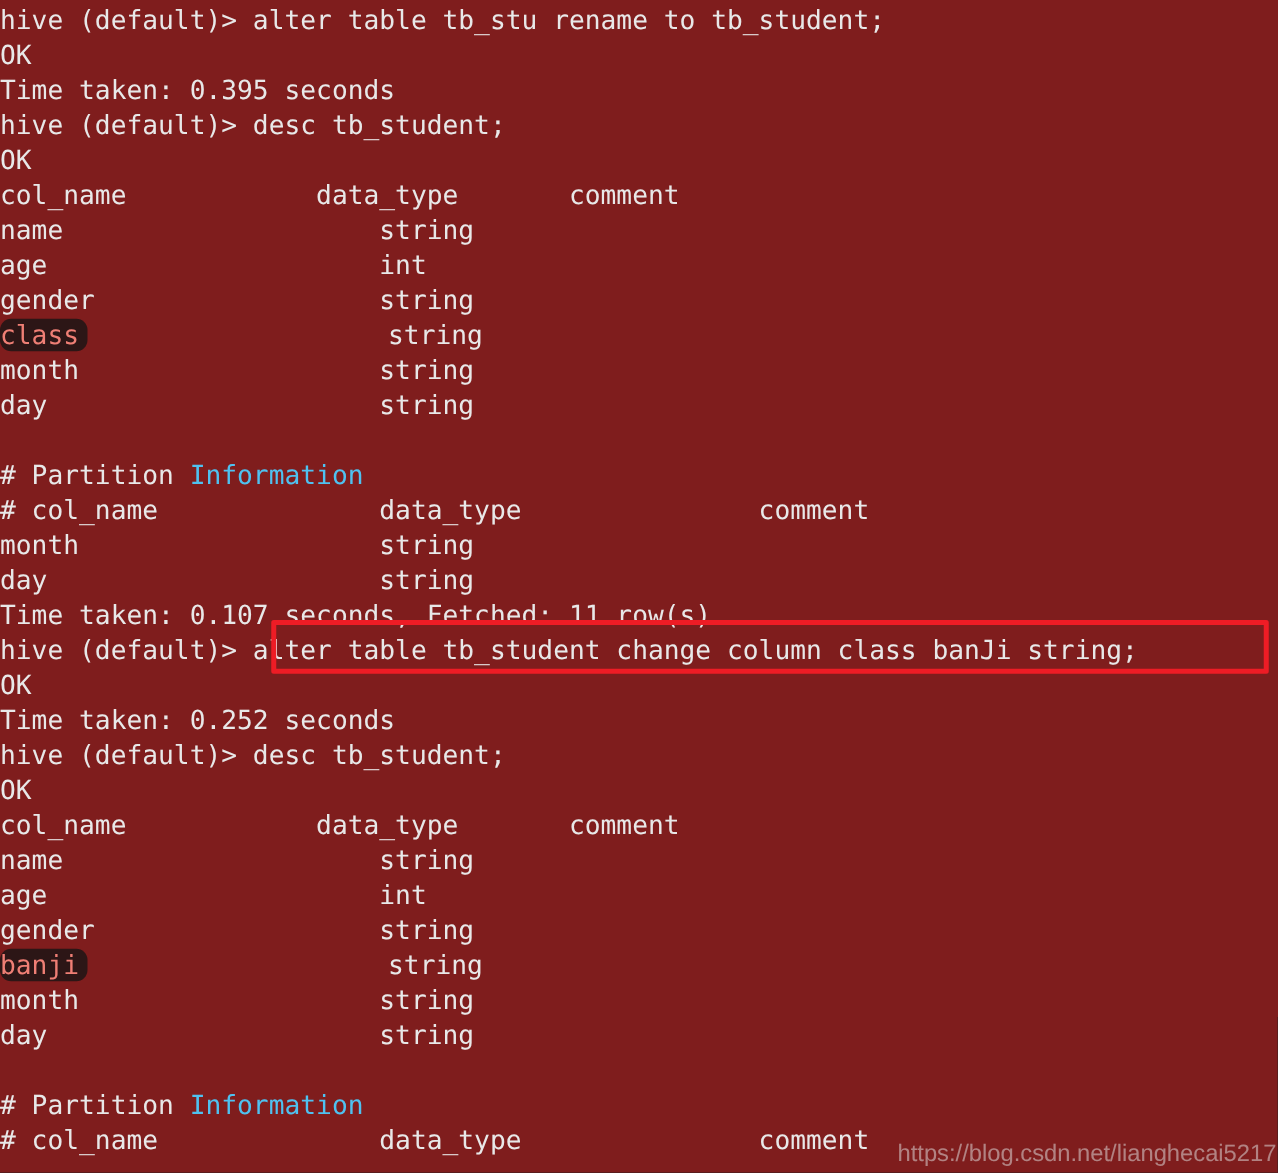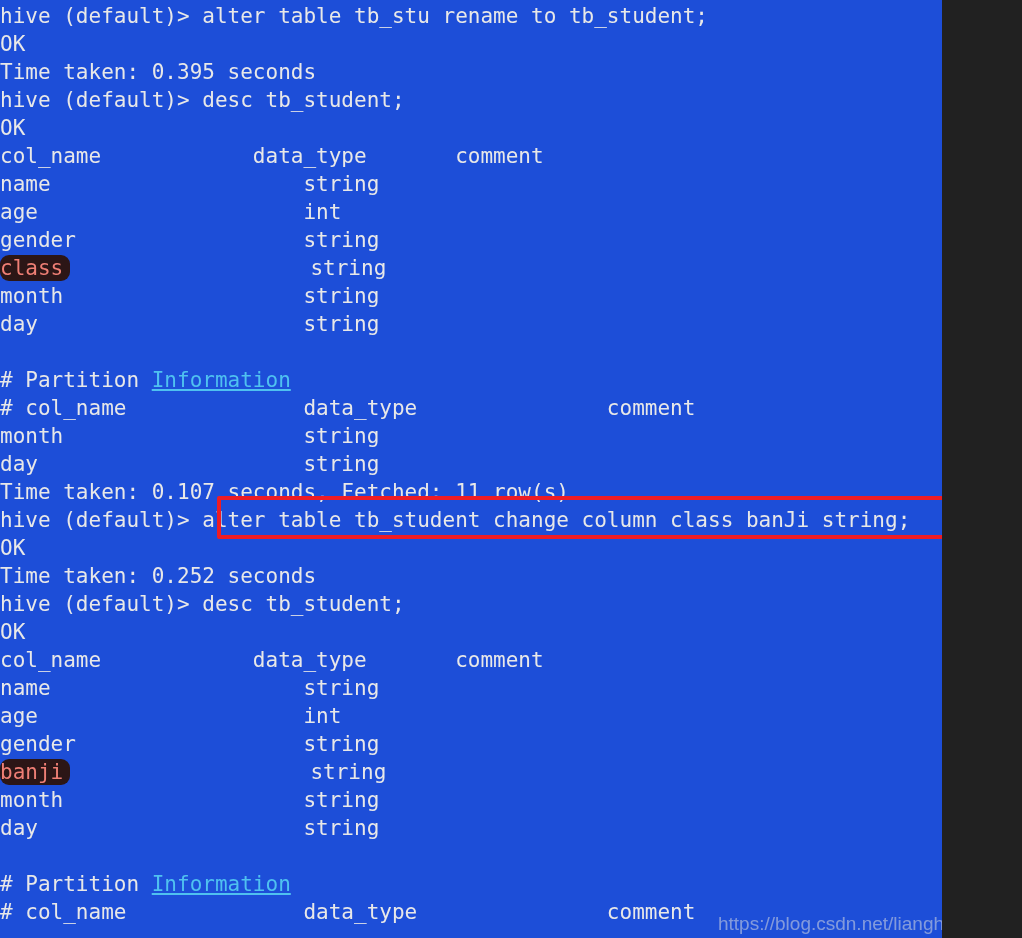--- a/index.html
+++ b/index.html
@@ -10,23 +10,23 @@
   }
   body {
     width: 1022px;
     height: 938px;
     overflow: hidden;
     font-family: "DejaVu Sans Mono", "Liberation Mono", monospace;
   }
 
   #terminal {
     position: relative;
-    width: 942px;
+    width: 1022px;
     height: 938px;
-    background: #1d4ed8;
+    background: #7f1d1d;
     color: #e8e8e8;
     font-size: 21px;
     line-height: 28px;
     overflow: hidden;
   }
 
   #lines {
     position: absolute;
     left: 0;
     top: 0;
@@ -37,21 +37,21 @@
   }
 
   .line {
     height: 28px;
     white-space: pre;
     font-size: 21px;
     line-height: 28px;
     color: #e8e8e8;
   }
 
-  .tok-blue   { color: #4fc1f0; text-decoration: underline; }
+  .tok-blue   { color: #4fc1f0; }
   .tok-salmon {
     color: #ef7f75;
     background: #2c1616;
     border-radius: 9px;
     padding: 1px 7px 1px 0;
   }
 
   
   #highlight-box {
     position: absolute;

